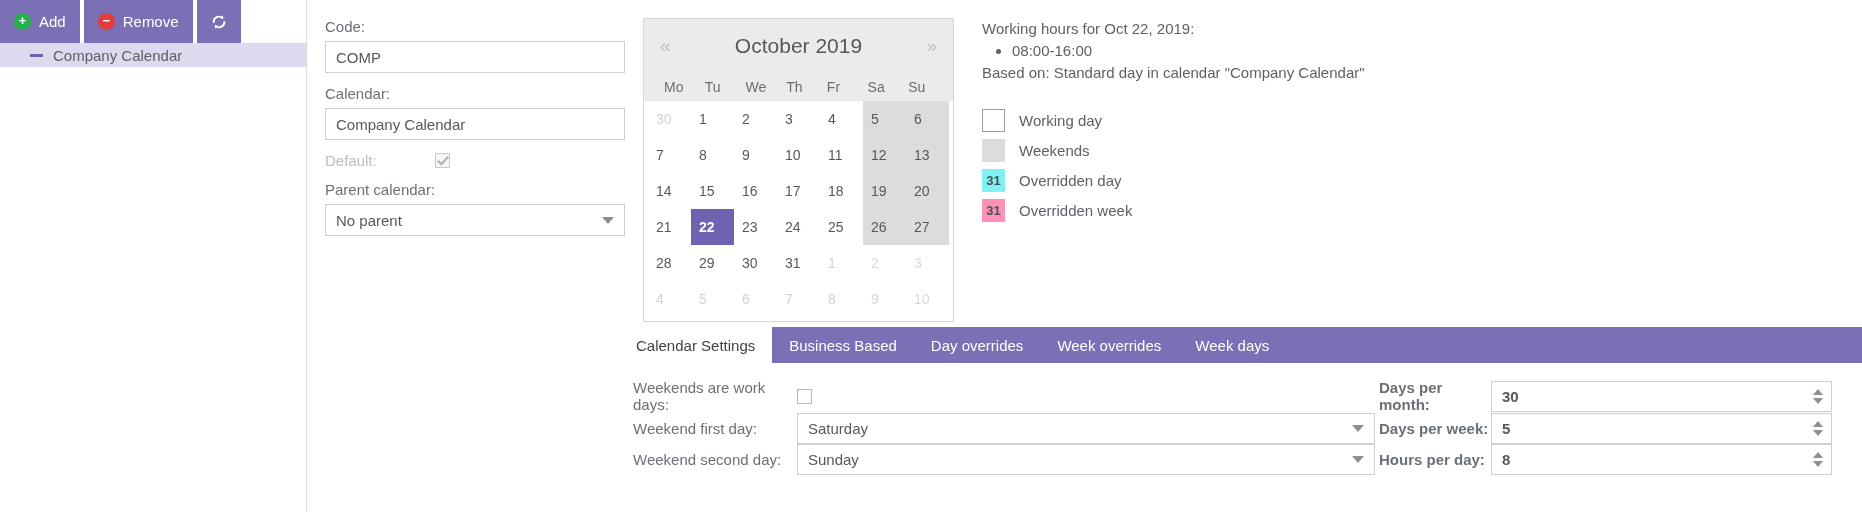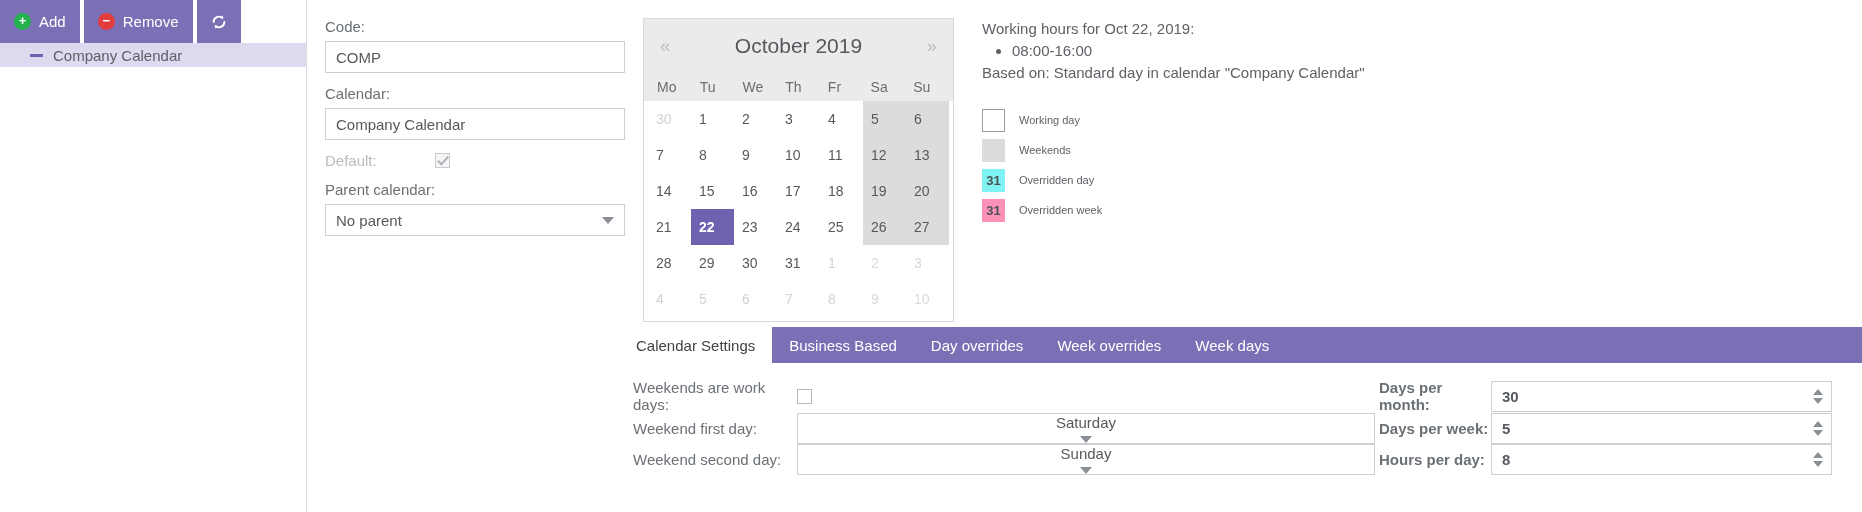--- a/index.html
+++ b/index.html
@@ -137,21 +137,21 @@
     display:flex;align-items:center;justify-content:space-between;
     padding:0 16px;
     box-sizing:border-box;
   }
   .cal-nav{color:#bfbfbf;font-size:19px;cursor:pointer;user-select:none;}
   .cal-title{color:#55595d;font-size:21px;}
   .cal-dow{
     background:#ebebeb;
     display:grid;grid-template-columns:repeat(7,1fr);
     height:28px;align-items:center;
-    padding:0 5px;box-sizing:border-box;
+    padding:0 12px;box-sizing:border-box;
   }
   .cal-dow div{color:#6a6e73;font-size:14px;padding-left:8px;}
   .cal-grid{
     display:grid;grid-template-columns:repeat(7,1fr);
     padding:0 4px 4px 4px;box-sizing:border-box;
     background:#ffffff;
     position:relative;
   }
   .cal-cell{
     height:36px;display:flex;align-items:center;
@@ -178,21 +178,21 @@
   .swatch{
     width:23px;height:23px;box-sizing:border-box;
     display:flex;align-items:center;justify-content:center;
     font-size:13px;font-weight:bold;color:#4b5054;
     margin-right:14px;flex:0 0 23px;
   }
   .sw-working{background:#ffffff;border:1px solid #9a9ea2;}
   .sw-weekend{background:#dcdcdc;border:1px solid #dcdcdc;}
   .sw-oday{background:#7ff3f3;}
   .sw-oweek{background:#fd91b8;}
-  .legend-label{color:#5d6166;font-size:11px;}
+  .legend-label{color:#5d6166;font-size:15px;}
 
   
   .tabbar{
     position:absolute;left:312px;right:0;top:327px;
     height:36px;
     background:#7b6fb5;
     display:flex;align-items:flex-end;
   }
   .tab{
     height:36px;display:flex;align-items:center;
@@ -213,21 +213,21 @@
   .set-col.left{width:760px;padding-left:14px;box-sizing:border-box;}
   .set-col.right{flex:1 1 auto;padding-right:30px;box-sizing:border-box;font-weight:bold;}
   .set-row{display:flex;align-items:center;height:42px;}
   .set-label{font-size:15px;color:#6b7075;}
   .set-col.left .set-label{width:164px;flex:0 0 164px;}
   .set-col.right .set-label{width:112px;flex:0 0 112px;}
   .set-select{
     width:578px;height:31px;box-sizing:border-box;
     border:1px solid #ccd0d4;background:#fff;
     display:flex;align-items:center;justify-content:space-between;
-    padding:0 10px;font-size:15px;color:#55595d;flex-direction:column;
+    padding:0 10px;font-size:15px;color:#55595d;
   }
   .spinner-input{
     flex:1 1 auto;height:31px;box-sizing:border-box;
     border:1px solid #ccd0d4;background:#fff;
     display:flex;align-items:center;justify-content:space-between;
     padding:0 8px 0 10px;font-size:15px;color:#55595d;
   }
   .spin-arrows{display:flex;flex-direction:column;gap:3px;}
   .spin-up{
     width:0;height:0;border-left:5px solid transparent;border-right:5px solid transparent;

